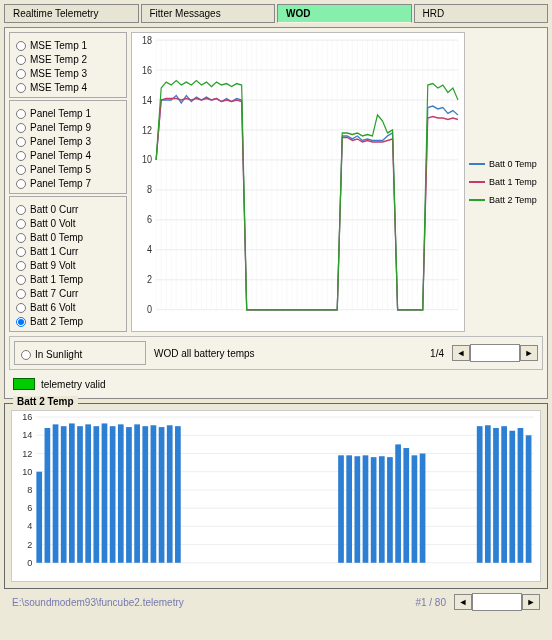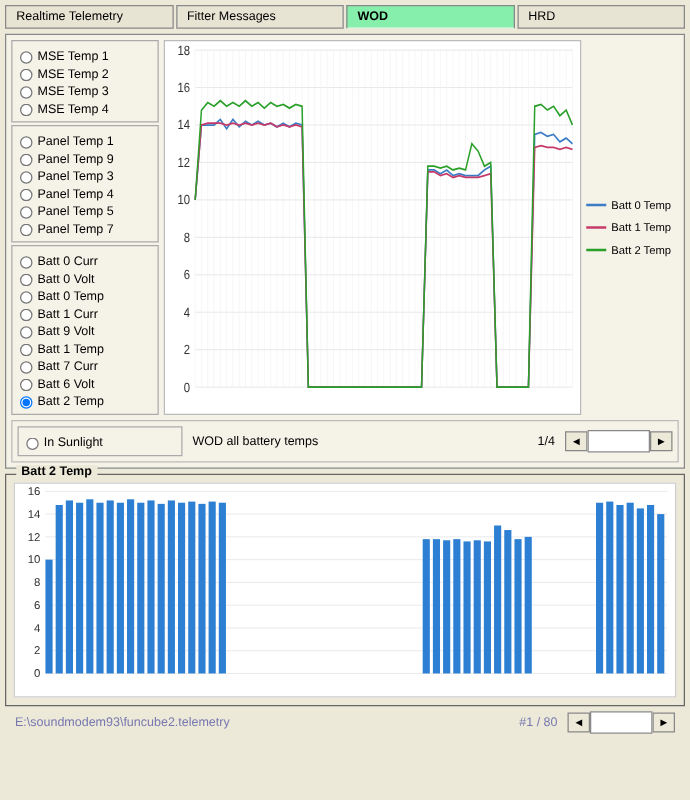--- a/index.html
+++ b/index.html
@@ -243,20 +243,24 @@
         </div>
       <div class="fill">WOD all battery temps</div>
       <span>1/4</span>
       <div class="scrollbtns">
         <button>◄</button>
         <div class="track"></div>
         <button>►</button>
       </div>
     </div>
 
+    <div class="status-row">
+      <span class="status-swatch"></span>
+      <span>telemetry valid</span>
+    </div>
   </div>
 
   <div class="fieldset">
     <span class="title">Batt 2 Temp</span>
     <div id="bottom-plot" style="height:170px;background:#fff;border:1px solid #ccc">
         <svg width="100%" height="100%" viewBox="0 0 520 168" preserveAspectRatio="none">
           <line x1="24" y1="150" x2="514" y2="150" stroke="#ddd" stroke-width="0.5"></line>
           <text x="20" y="153" text-anchor="end" class="axis-label">0</text>
           <line x1="24" y1="132" x2="514" y2="132" stroke="#ddd" stroke-width="0.5"></line>
           <text x="20" y="135" text-anchor="end" class="axis-label">2</text>

